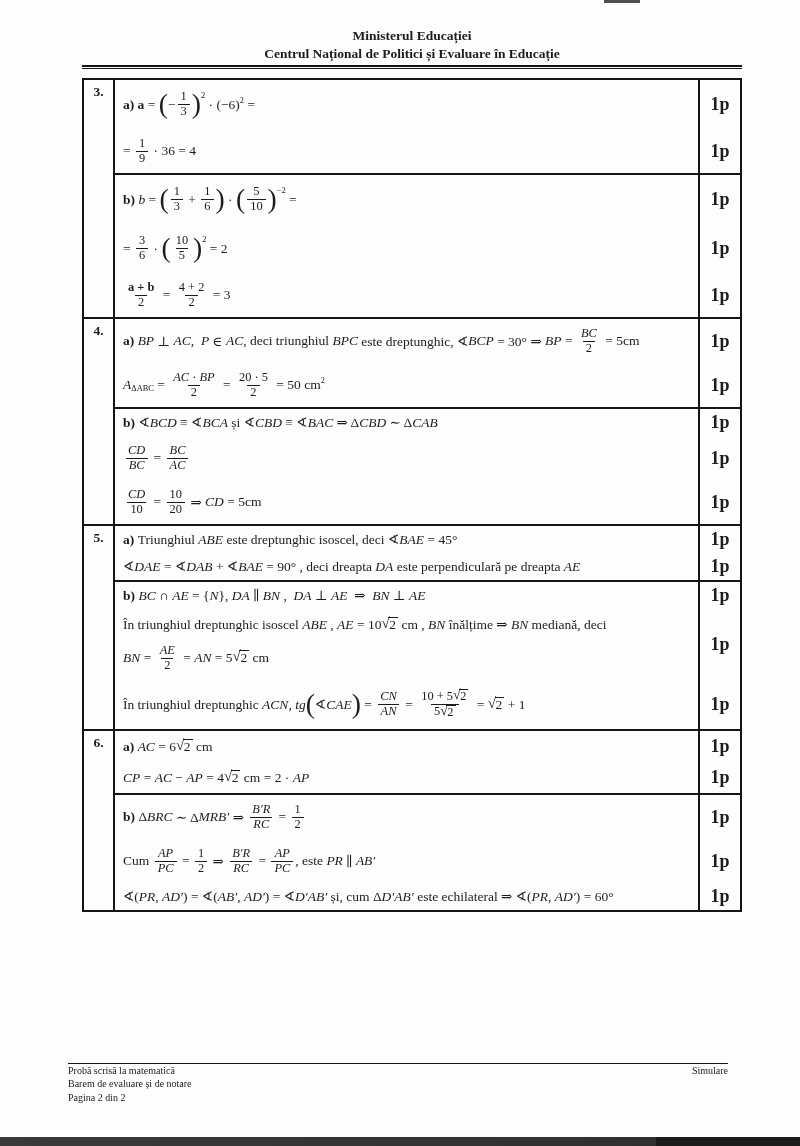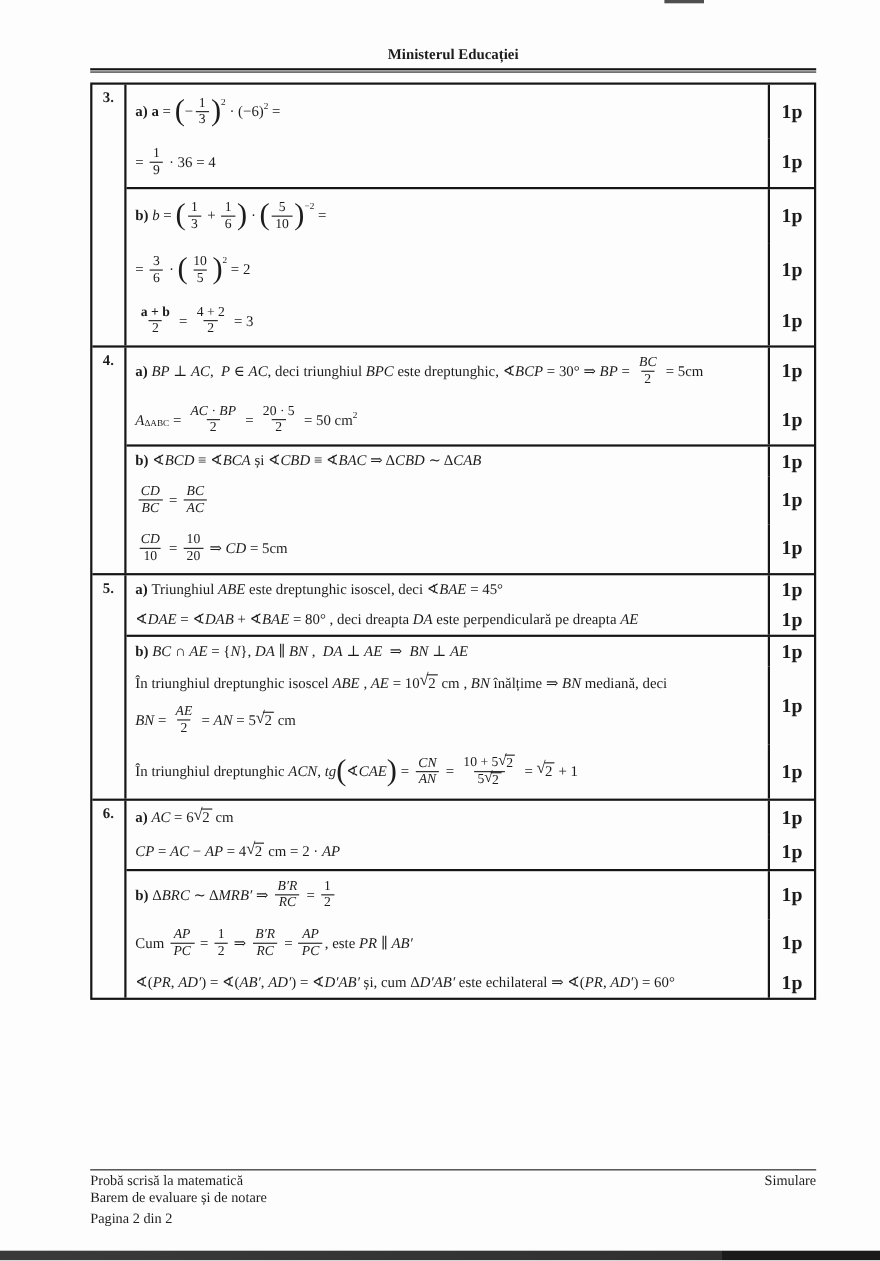--- a/index.html
+++ b/index.html
@@ -1,19 +1,19 @@
 <!DOCTYPE html>
 <html><head>
 <meta charset="utf-8">
 <style>
   *{margin:0;padding:0;box-sizing:border-box}
   html,body{background:#e9e9e9}
   .page{position:relative;width:800px;height:1146px;background:#fdfdfd;margin:0 auto;
         font-family:"Liberation Serif","DejaVu Serif","DejaVu Sans",serif;color:#1c1c1c;overflow:hidden}
-  .content{margin-left:82px;width:660px;padding-top:41px}
+  .content{margin-left:82px;width:660px;padding-top:27px}
   .hline{text-align:center;font-weight:700;font-size:13.5px;line-height:1.3}
   .hrule{margin-top:3px;height:4px;border-top:2px solid #151515;border-bottom:1px solid #151515}
   .grading-table{border:2px solid #151515;margin-top:9px}
   .trow{display:flex}
   .trow + .trow{border-top:2px solid #151515}
   .numcell{width:31px;min-width:31px;border-right:2px solid #151515;text-align:center;
            font-weight:700;font-size:13.5px;padding-top:4px}
   .rowbody{flex:1;display:flex;flex-direction:column}
   .subrow + .subrow{border-top:2px solid #151515}
   .unit{display:flex}
@@ -30,36 +30,37 @@
         line-height:1.12;margin:0 2px}
   .fn,.fd{display:flex;justify-content:center;align-items:center;padding:0 3px}
   .fd{border-top:1.4px solid #1b1b1b}
   .sup{font-size:0.62em;position:relative;top:-0.5em}
   .sup.hi{top:-1.05em}
   .sub{font-size:0.62em;position:relative;top:0.35em;}
   .sq{display:inline-flex;align-items:stretch}
   .sqs{font-size:1.12em;line-height:1;transform:translateY(-1px)}
   .sqv{border-top:1.3px solid #1b1b1b;padding:0 2px 0 1px;margin-left:-1.5px;line-height:1.1}
   .bp{font-size:2.05em;line-height:0;position:relative;top:-1px}
-  .footer{position:absolute;left:82px;width:660px;top:1063px;font-size:13px}
+  .footer{position:absolute;left:68px;width:660px;top:1063px;font-size:10px}
   .frule{border-top:1.5px solid #151515;margin-bottom:1px}
   .frow{display:flex;justify-content:space-between;align-items:flex-start}
   .fleft div{line-height:1.25}
   .fpage{margin-top:2px}
   .bottombar{position:absolute;left:0;bottom:0;width:800px;height:9px;
              background:linear-gradient(to right,#3a3a3a 0%,#303030 82%,#1a1a1a 82%,#1a1a1a 100%)}
   .topmark{position:absolute;top:0;left:604px;width:36px;height:3px;background:#4f4f4f}
 </style>
 </head>
 <body>
 
 <div class="page">
   <div class="topmark"></div>
   <div class="content">
     <div class="hline">Ministerul Educației</div>
+    <div class="hline">Centrul Național de Politici și Evaluare în Educație</div>
     <div class="hrule"></div>
     <div class="grading-table" id="gtable">
         <div class="trow">
           <div class="numcell">3.</div>
           <div class="rowbody">
             <div class="subrow">
               <div class="unit">
                 <div class="ucontent">
                   <div class="mline xtall">
                     <span class="bd">a) a</span>
@@ -248,21 +249,21 @@
               </div>
               <div class="unit">
                 <div class="ucontent">
                   <div class="mline plain">
                     <span class="rm">∢</span>
                     <span class="it">DAE</span>
                     <span class="rm"> = ∢</span>
                     <span class="it">DAB</span>
                     <span class="rm"> + ∢</span>
                     <span class="it">BAE</span>
-                    <span class="rm"> = 80° , deci dreapta </span>
+                    <span class="rm"> = 90° , deci dreapta </span>
                     <span class="it">DA</span>
                     <span class="rm"> este perpendiculară pe dreapta </span>
                     <span class="it">AE</span>
                   </div>
                 </div>
                 <div class="upts">1p</div>
               </div>
             </div>
             <div class="subrow">
               <div class="unit">

